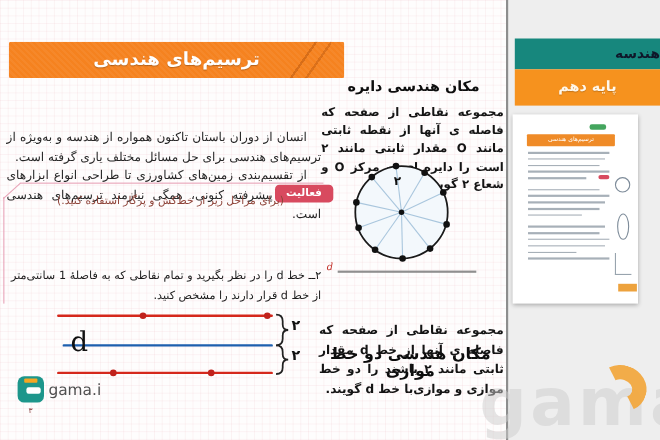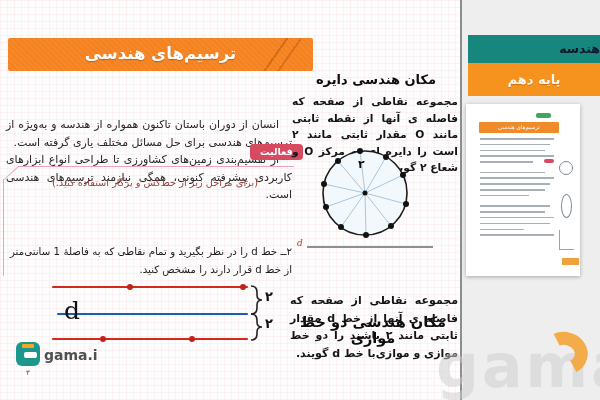--- a/index.html
+++ b/index.html
@@ -34,21 +34,21 @@
   }
   .intro { position:absolute; left:6px; top:80px; width:286px; direction:rtl;
     font-size:11px; color:#262626; line-height:1.6; text-align:justify;margin-top:36px; }
   .intro p { text-indent:13px; }
   
   .act-top  { position:absolute; left:18px; top:166px; width:276px; border-top:1.5px solid #e8a4b8; }
   .act-diag { position:absolute; left:3px; top:180px; width:21px; border-top:1.5px solid #e8a4b8;
               transform:rotate(-42deg); transform-origin:left center; }
   .act-left { position:absolute; left:3px; top:179px; height:97px; border-left:1.5px solid #e8a4b8; }
   .act-badge {
-    position:absolute; left:250px; top:144px; background:#d84a5f; color:#fff;
+    position:absolute; left:250px; top:168px; background:#d84a5f; color:#fff;
     font-size:9.5px; font-weight:bold; padding:2px 10px 3px; border-radius:4px; direction:rtl;
   }
   .act-hint { position:absolute; left:20px; top:177px; width:270px; direction:rtl;
     text-align:center; font-size:9.8px; color:#8e4238; }
   .act-item1 { position:absolute; left:10px; top:191px; width:282px; direction:rtl;
     font-size:10.2px; color:#1b1b1b; line-height:1.78; text-align:justify; }
   .act-item2 { position:absolute; left:10px; top:243px; width:282px; direction:rtl;
     font-size:10.2px; color:#1b1b1b; line-height:1.78; text-align:justify; }
   
   .lines-svg { position:absolute; left:50px; top:276px; }
@@ -100,21 +100,21 @@
   
   .wm { position:absolute; left:436px; top:336px; font-size:60px; font-weight:bold;
     color:#cdcdcd; opacity:.5; letter-spacing:3px; z-index:6; line-height:1; }
   .wm-arc { position:absolute; left:542px; top:332px; width:46px; height:42px; border-radius:50%;
     border:13px solid #f3a73c; border-left-color:transparent; border-bottom-color:transparent;
     transform:rotate(18deg); opacity:.92; z-index:7; }
   .logo-icon { position:absolute; left:16px; top:342px; width:24px; height:24px;
     background:#1d968b; border-radius:6px; z-index:8; }
   .logo-icon .slot { position:absolute; right:3px; top:10px; width:13px; height:6px; background:#fff; border-radius:2px; }
   .logo-icon .bar  { position:absolute; left:6px; top:2px; width:12px; height:4px; background:#f5a623; border-radius:1px; }
-  .logo-text { position:absolute; left:44px; top:347px; font-size:14px; font-weight:700; color:#4f4f4f; z-index:8; }
+  .logo-text { position:absolute; left:44px; top:347px; font-size:14px; font-weight:400; color:#4f4f4f; z-index:8; }
   .page-mark { position:absolute; left:26px; top:369px; font-size:7px; color:#8a4040; z-index:8; }
 </style>
 </head>
 <body>
 
 <div class="stage">
 
   <div class="main">
 
     <div class="title-banner">

